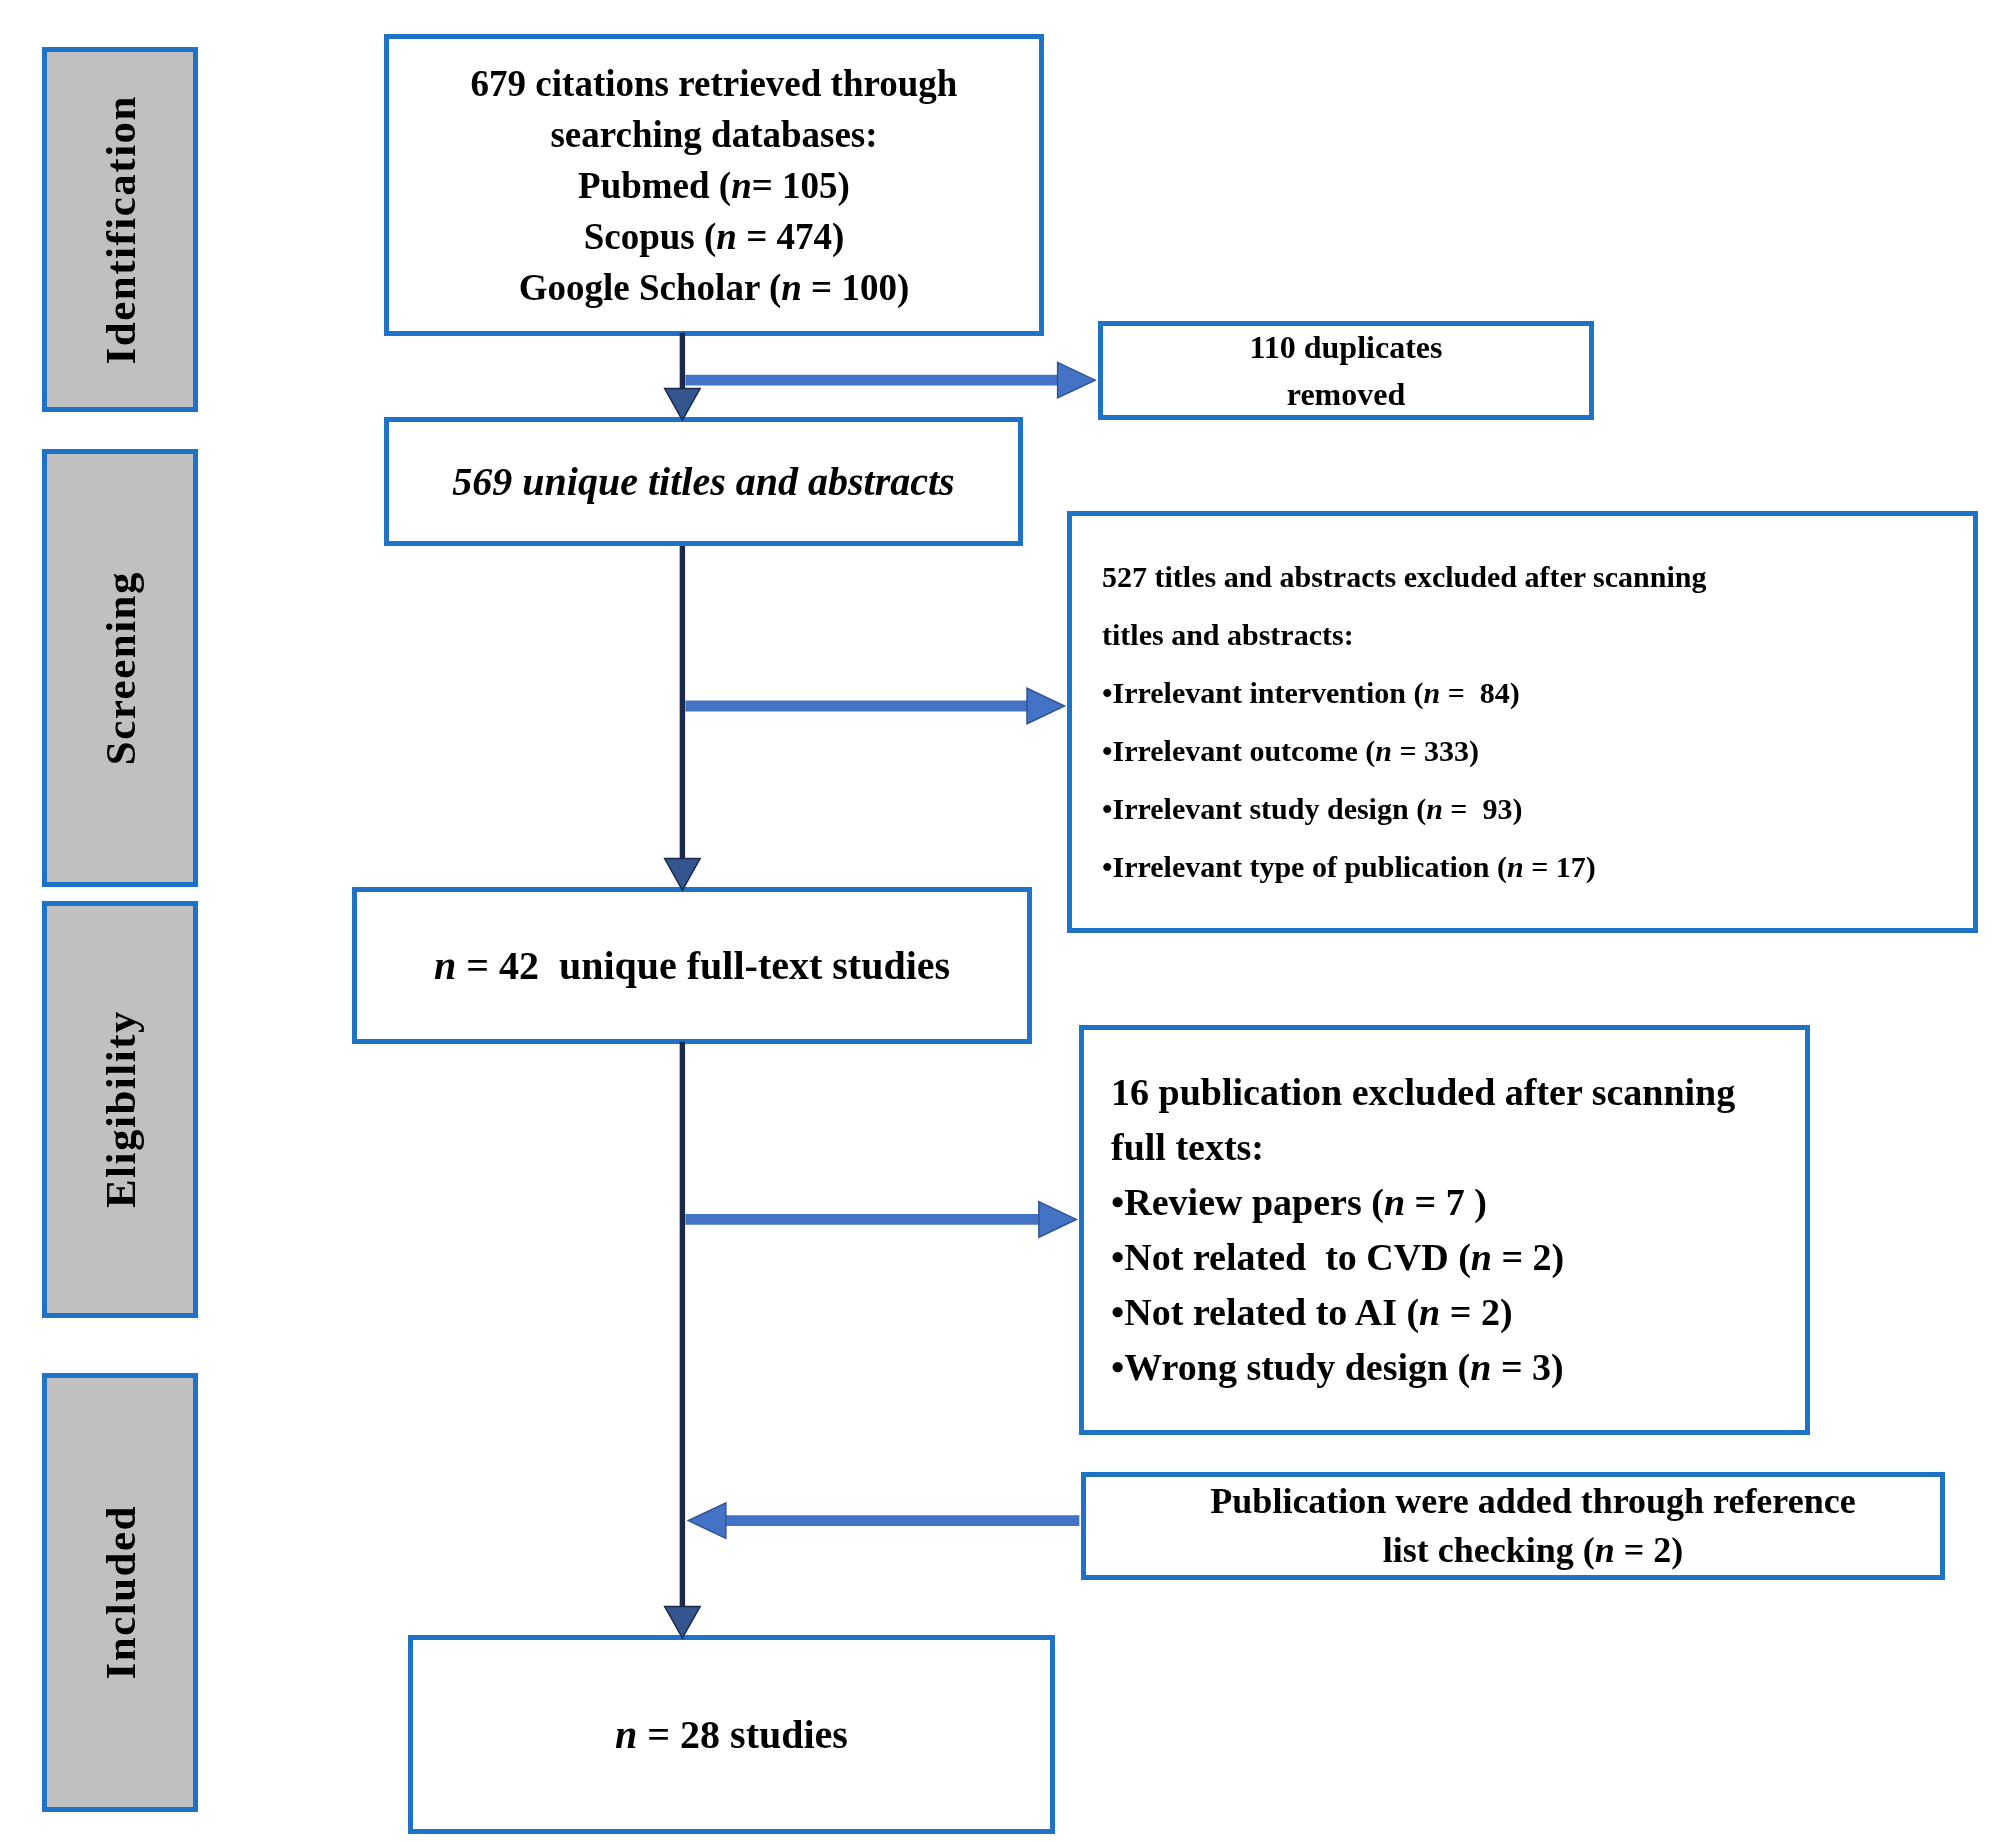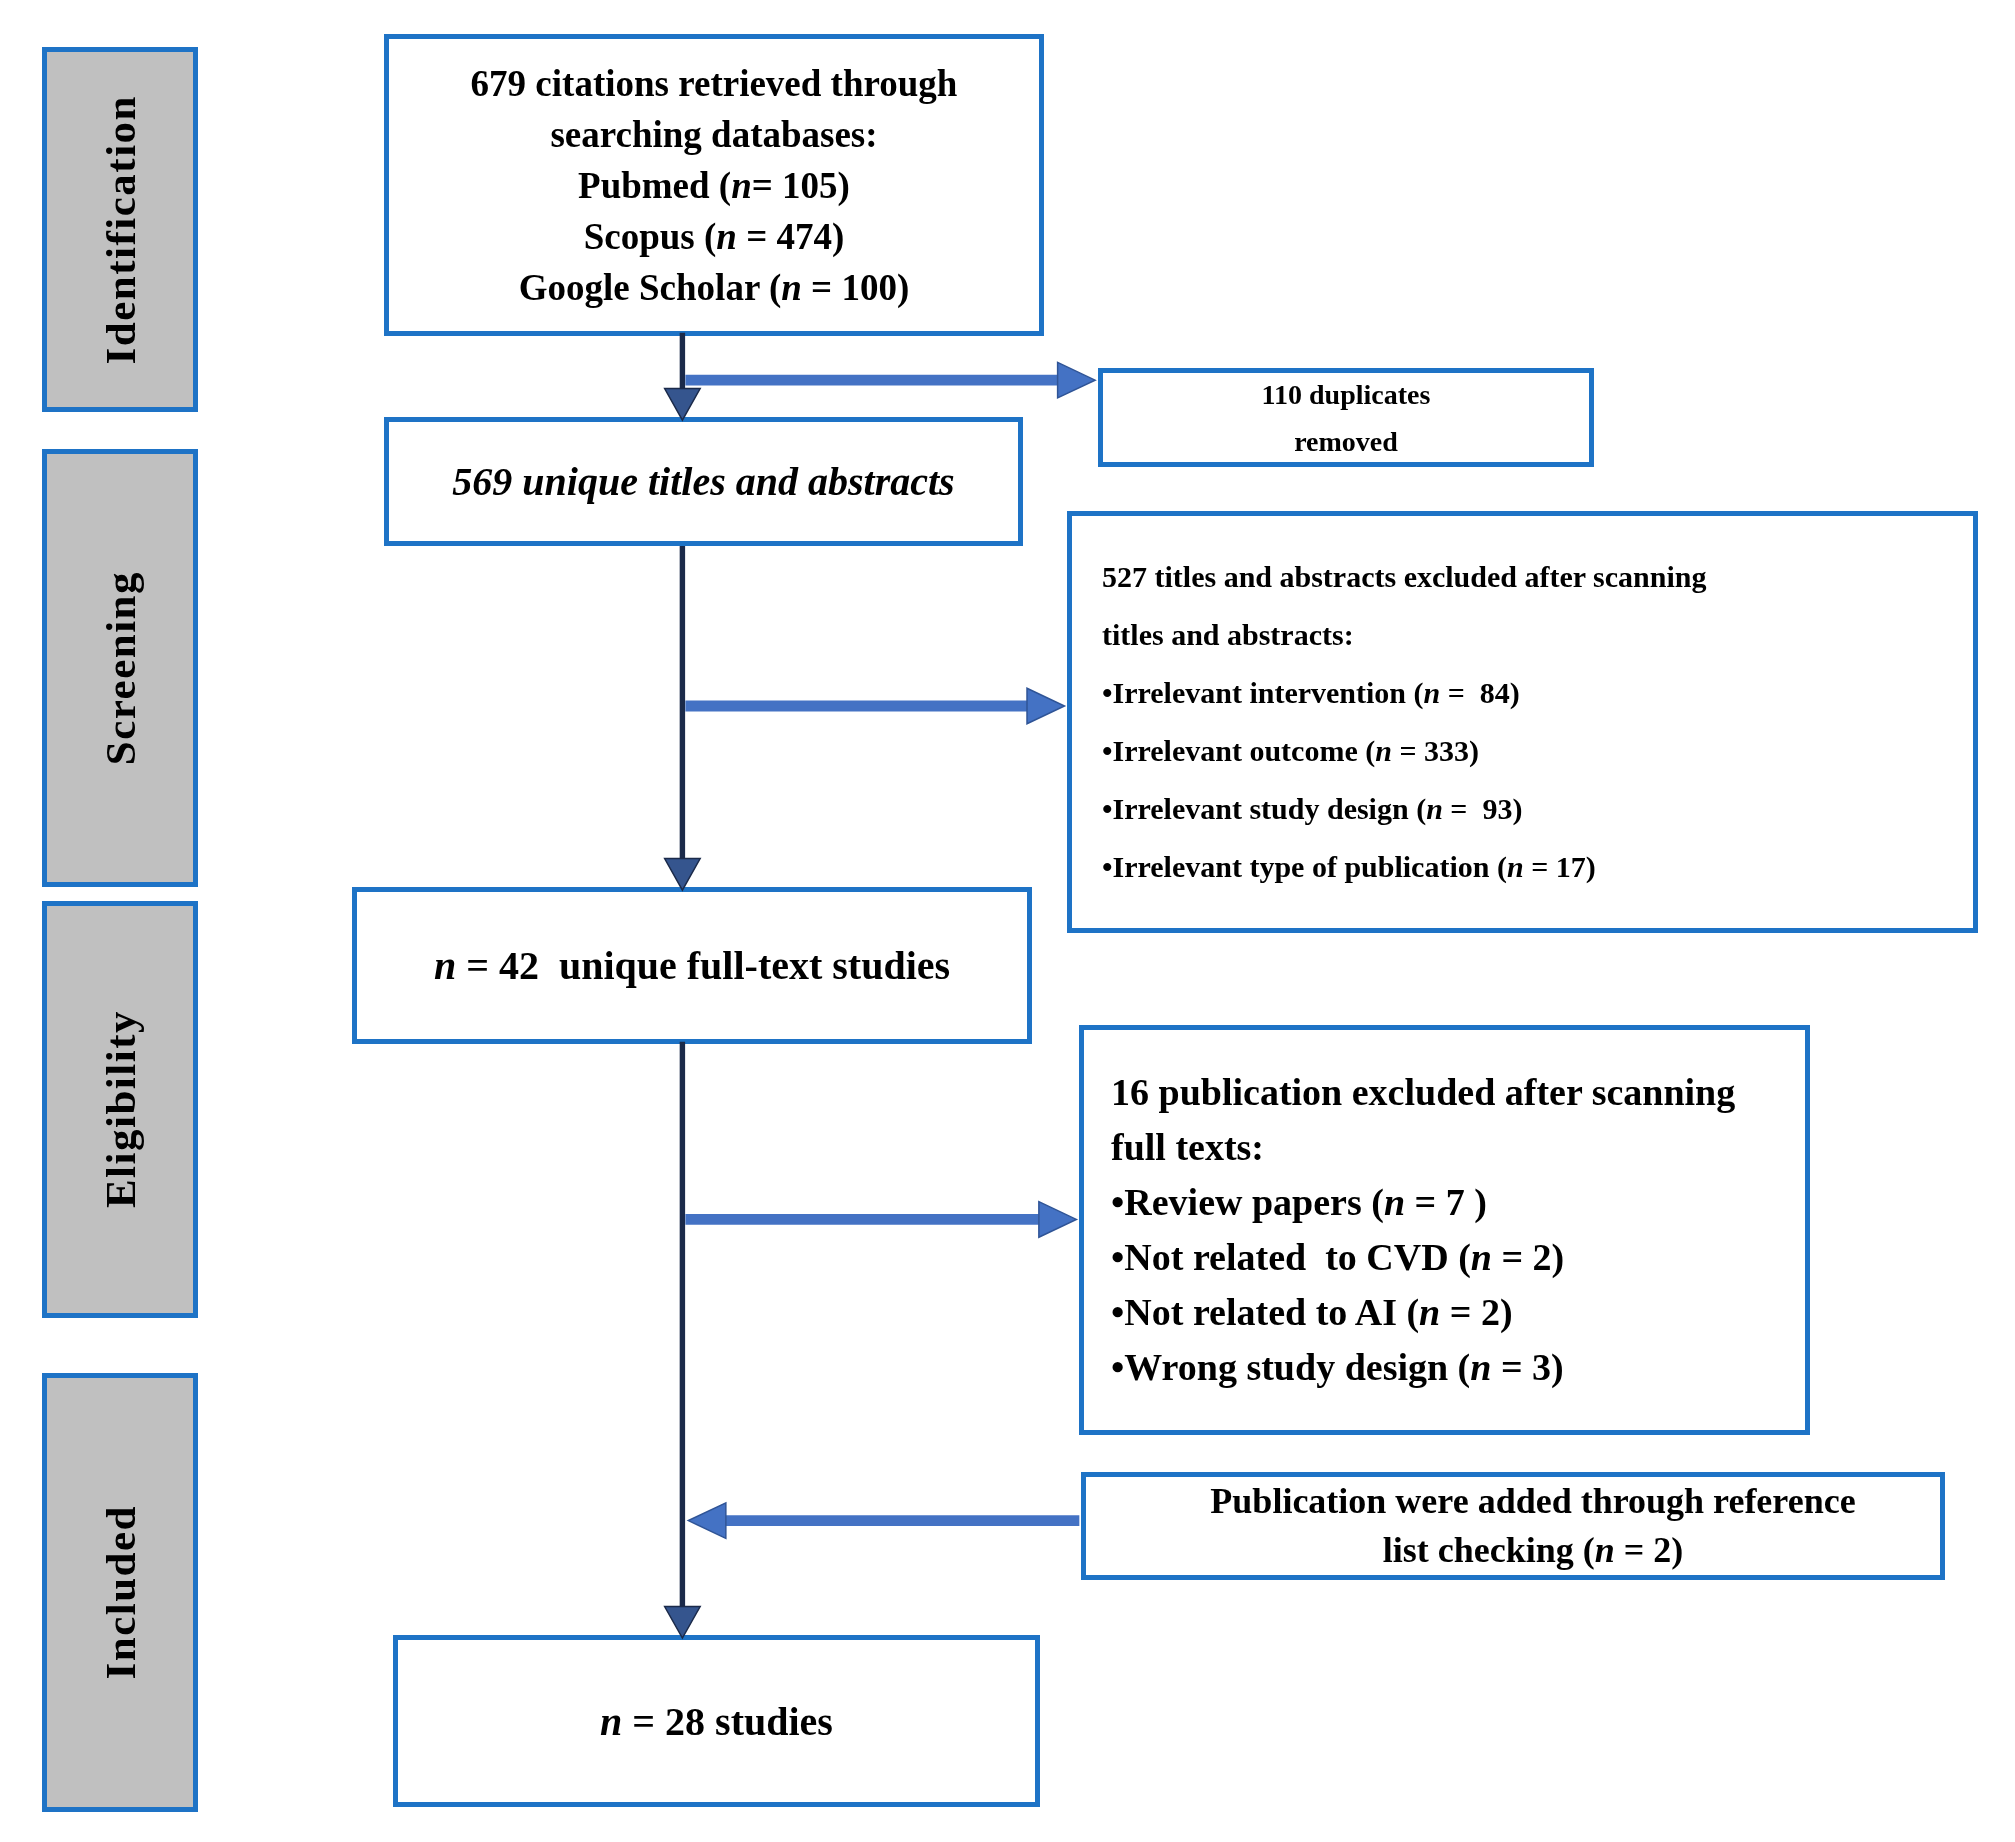--- a/index.html
+++ b/index.html
@@ -43,21 +43,21 @@
   }
   .stage span {
     writing-mode: vertical-rl;
     transform: rotate(180deg);
     font-size: 43px;
     font-weight: bold;
     letter-spacing: 1.5px;
   }
   
   #box-identification        { font-size: 37px; } #box-identification .line { line-height: 51px; }
-  #box-duplicates            { font-size: 28px; margin-top: 47px; } #box-duplicates .line     { line-height: 47px; }
+  #box-duplicates            { font-size: 32px; } #box-duplicates .line     { line-height: 47px; }
   #box-screening             { font-size: 40px; font-style: italic; } #box-screening .line      { line-height: 49px; }
   #box-exclusion-titles      { font-size: 30px; padding: 0 30px; } #box-exclusion-titles .line { line-height: 58px; }
   #box-fulltext              { font-size: 40px; } #box-fulltext .line       { line-height: 49px; }
   #box-exclusion-fulltext    { font-size: 38px; padding: 0 27px; } #box-exclusion-fulltext .line { line-height: 55px; }
   #box-reference             { font-size: 36px; } #box-reference .line      { line-height: 49px; }
   #box-included              { font-size: 40px; } #box-included .line       { line-height: 49px; }
 </style>
 </head>
 <body>
 
@@ -113,21 +113,21 @@
       <div class="line">•Not related  to CVD (<i>n</i> = 2)</div>
       <div class="line">•Not related to AI (<i>n</i> = 2)</div>
       <div class="line">•Wrong study design (<i>n</i> = 3)</div>
     </div>
 
   <div id="box-reference" class="box center" style="left:1081px; top:1472px; width:864px; height:108px;padding-left:40px;">
       <div class="line">Publication were added through reference</div>
       <div class="line">list checking (<i>n</i> = 2)</div>
     </div>
 
-  <div id="box-included" class="box center" style="left:393px; top:1635px; width:647px; height:172px;">
+  <div id="box-included" class="box center" style="left:408px; top:1635px; width:647px; height:199px;">
       <div class="line"><i>n</i> = 28 studies</div>
     </div>
 
   <svg id="arrows" width="2015" height="1842" viewBox="0 0 4081 3731">
 
     <line x1="1382" y1="674" x2="1382" y2="792" stroke="#1b2a4a" stroke-width="11"></line>
     <line x1="1382" y1="1106" x2="1382" y2="1744" stroke="#1b2a4a" stroke-width="11"></line>
     <line x1="1382" y1="2110" x2="1382" y2="3259" stroke="#1b2a4a" stroke-width="11"></line>
 
     <polygon points="1346,787 1418,787 1382,851" fill="#35558e" stroke="#1b2a4a" stroke-width="3"></polygon>

